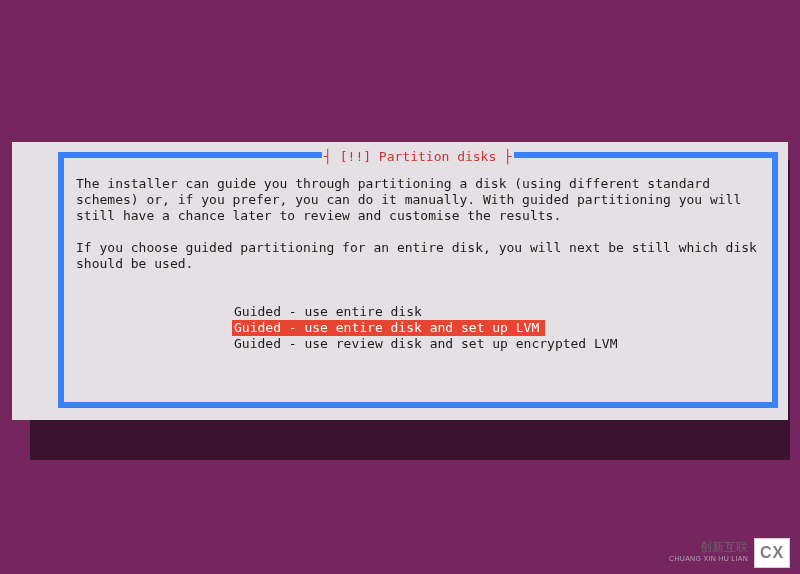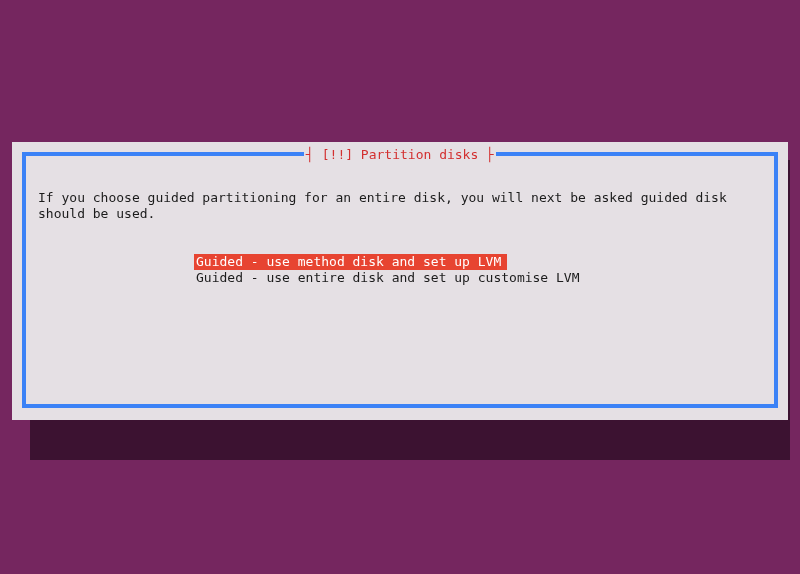--- a/index.html
+++ b/index.html
@@ -30,25 +30,26 @@
   .dialog {
     position: absolute;
     left: 12px;
     top: 142px;
     width: 776px;
     background: #e5e0e4;
     box-sizing: border-box;
     padding: 10px 10px 12px 10px;
   }
   .frame {
-    border: 4px solid #3b82f6;
+    border: 6px solid #3b82f6;
     position: relative;
     padding: 18px 12px 26px 12px;
     min-height: 256px;
     box-sizing: border-box;
+    margin-left: 36px;
   }
   .title-wrap {
     position: absolute;
     top: -9px;
     left: 0;
     right: 0;
     text-align: center;
   }
   .title {
     display: inline-block;
@@ -116,27 +117,36 @@
 
 <div class="desktop">
   <div class="shadow"></div>
 
   <div class="dialog">
     <div class="frame">
       <div class="title-wrap">
         <span class="title">┤ [!!] Partition disks ├</span>
       </div>
 
+      <div class="body-text">The installer can guide you through partitioning a disk (using different standard schemes) or, if you prefer, you can do it manually. With guided partitioning you will still have a chance later to review and customise the results.</div>
       <div class="blank"></div>
-      <div class="body-text">If you choose guided partitioning for an entire disk, you will next be asked guided disk should be used.</div>
+      <div class="body-text">If you choose guided partitioning for an entire disk, you will next be still which disk should be used.</div>
       <div class="blank"></div>
       <div class="blank"></div>
 
       <div class="options">
-        <div><span class="option selected">Guided - use method disk and set up LVM</span></div>
-        <div><span class="option">Guided - use entire disk and set up customise LVM</span></div>
+        <div><span class="option">Guided - use entire disk</span></div>
+        <div><span class="option selected">Guided - use entire disk and set up LVM</span></div>
+        <div><span class="option">Guided - use review disk and set up encrypted LVM</span></div>
       </div>
 
       <div class="blank"></div>
     </div>
   </div>
 
+  <div class="watermark">
+    <div class="txt">
+      <div class="cn">创新互联</div>
+      <div class="en">CHUANG XIN HU LIAN</div>
+    </div>
+    <div class="logo">CX</div>
+  </div>
 </div>
 
 </body></html>

